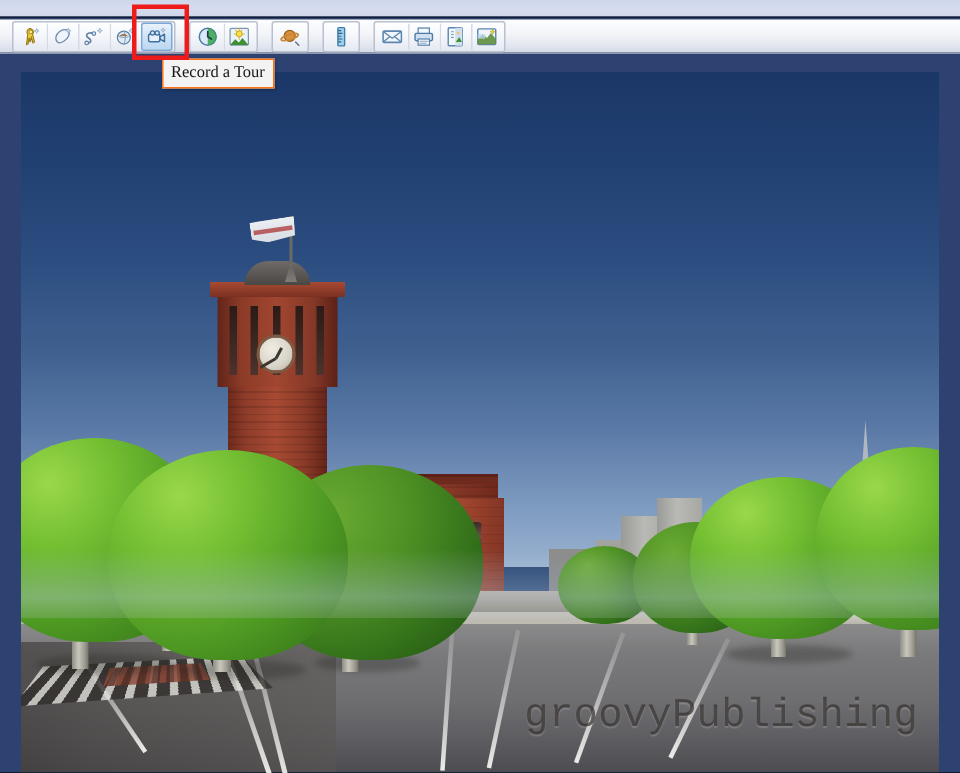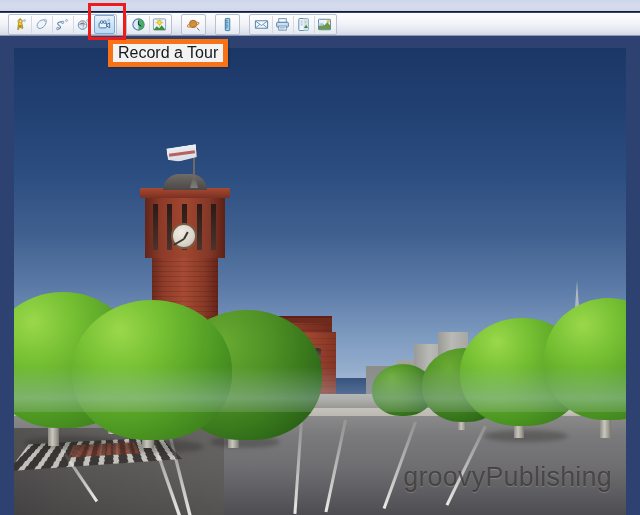--- a/index.html
+++ b/index.html
@@ -68,28 +68,28 @@
     border: 3px solid #ee1b1b;
     pointer-events: none;
     z-index: 30;
   }
 
   
   #tooltip {
     position: absolute;
     left: 108px; top: 39px;
     background: #f3f3f3;
-    border: 5px solid #f97316;
+    border: 1px solid #f97316;
     color: #16181c;
-    font-size: 16px;
+    font-size: 11px;
     line-height: 13px;
     padding: 2px 5px 3px 5px;
     white-space: nowrap;
     z-index: 25;
-    font-family: Liberation Sans, sans-serif;
+    font-family: Liberation Serif, serif;
     box-shadow: 1px 1px 2px rgba(0,0,0,0.25);
   }
 
   
   #viewport {
     position: absolute;
     left: 14px; top: 48px;
     width: 612px; height: 467px;
     overflow: hidden;
     background: #21406f;
@@ -368,21 +368,21 @@
     position: absolute; left: 0; top: 318px;
     width: 612px; height: 46px;
     background: linear-gradient(to bottom, rgba(175,195,220,0) 0%, rgba(186,202,223,.38) 70%, rgba(197,205,214,.18) 100%);
     pointer-events: none;
   }
 
   
   #watermark {
     position: absolute;
     right: 14px; bottom: 22px;
-    font-family: Liberation Sans, sans-serif;
+    font-family: Liberation Mono, monospace;
     font-size: 27px;
     color: rgba(52,48,46,0.72);
     letter-spacing: 0.2px;
     white-space: nowrap;
     text-shadow: 0 1px 1px rgba(255,255,255,0.18);
   }
 
   
   .shadow {
     position: absolute;

